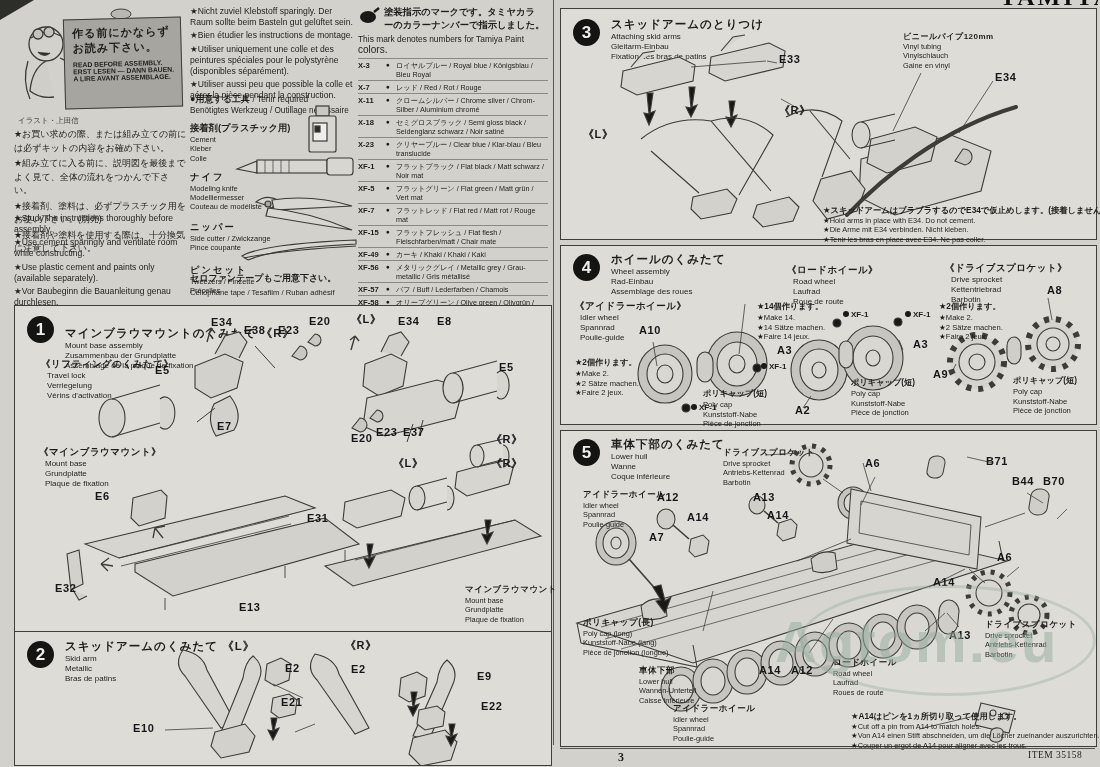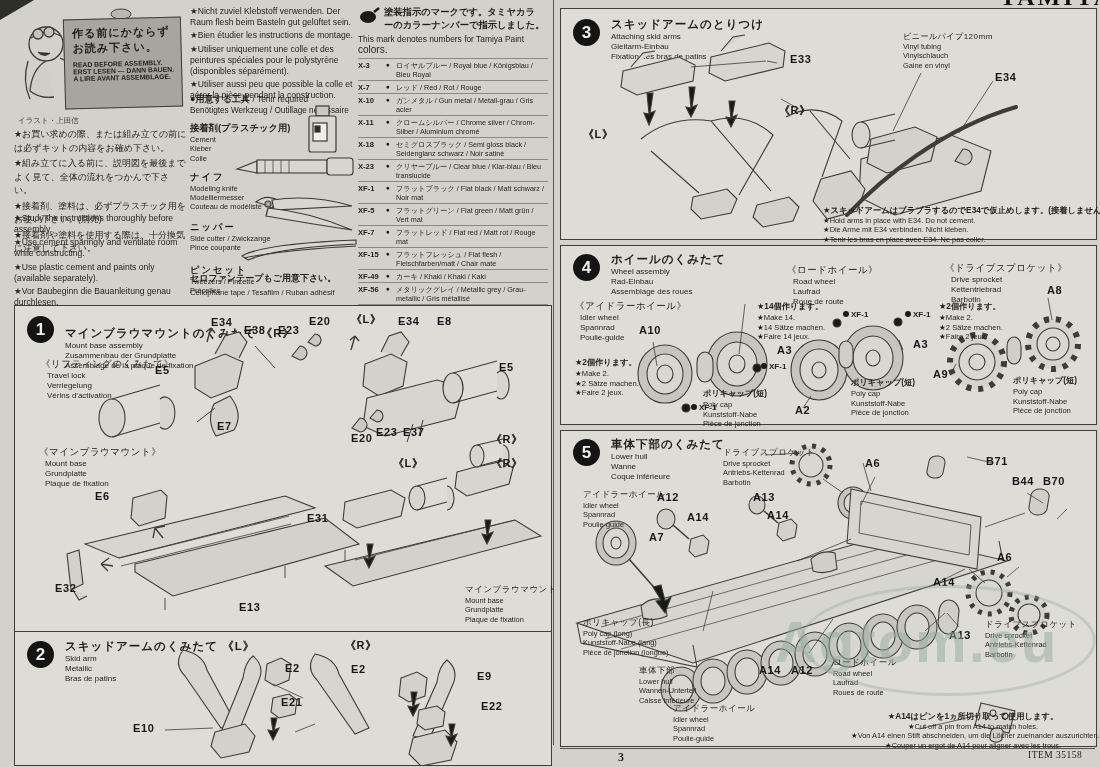--- a/index.html
+++ b/index.html
@@ -5,21 +5,21 @@
   html,body{margin:0;padding:0;}
   body{font-family:"Liberation Sans","DejaVu Sans",sans-serif;color:#1e1e1c;}
   #page{position:relative;width:1100px;height:767px;background:#d2d1cc;overflow:hidden;}
   .abs{position:absolute;}
   .stepbox{position:absolute;border:1.5px solid #3e3e3a;background:#dedcd7;}
   .badge{position:absolute;width:27px;height:27px;border-radius:50%;background:#141412;color:#efeeea;
          font-weight:bold;font-size:17px;display:flex;align-items:center;justify-content:center;}
   .st-jp{font-weight:bold;font-size:11.5px;letter-spacing:1px;white-space:nowrap;}
   .st-s{font-size:8px;line-height:1.22;white-space:nowrap;}
   .co{position:absolute;}
-  .co-jp{font-size:8.5px;font-weight:normal;letter-spacing:0.5px;white-space:nowrap;}
+  .co-jp{font-size:8.5px;font-weight:bold;letter-spacing:0.5px;white-space:nowrap;}
   .co-s{font-size:7.4px;line-height:1.25;white-space:nowrap;}
   .pl{position:absolute;font-size:11px;font-weight:bold;letter-spacing:0.6px;color:#17171a;white-space:nowrap;}
   .jpnote{font-size:9px;line-height:1.5;margin-bottom:2px;}
   .ennote{font-size:8.6px;line-height:1.25;margin-bottom:3px;}
   .paintrow{display:flex;border-bottom:1px solid #8a8985;padding:1.5px 0;align-items:flex-start;}
   .pcode{width:28px;font-size:7.6px;font-weight:bold;flex:none;}
   .pdot{width:10px;font-size:6.5px;flex:none;}
   .pname{font-size:7.2px;line-height:1.25;}
   .xf{font-size:8px;font-weight:bold;white-space:nowrap;}
   .xf:before{content:"";display:inline-block;width:6px;height:6px;background:#1a1a18;border-radius:50%;margin-right:2px;}
@@ -72,21 +72,21 @@
   </div>
   <div class="abs" style="left:14px;top:213px;width:173px;">
     <div class="ennote">★Study the instructions thoroughly before assembly.</div>
     <div class="ennote">★Use cement sparingly and ventilate room while constructing.</div>
     <div class="ennote">★Use plastic cement and paints only (available separately).</div>
     <div class="ennote">★Vor Baubeginn die Bauanleitung genau durchlesen.</div>
     <div class="ennote">★Nur Klebstoff und Farben für Plastik verwenden (separat erhältlich).</div>
   </div>
 
   <div class="abs" style="left:190px;top:6px;width:165px;">
-    <div class="ennote">★Nicht zuviel Klebstoff verwenden. Der Raum flesh beim Basteln gut gelüftet sein.</div>
+    <div class="ennote">★Nicht zuviel Klebstoff sparingly. Der Raum sollte beim Basteln gut gelüftet sein.</div>
     <div class="ennote">★Bien étudier les instructions de montage.</div>
     <div class="ennote">★Utiliser uniquement une colle et des peintures spéciales pour le polystyrène (disponibles séparément).</div>
     <div class="ennote">★Utiliser aussi peu que possible la colle et aérer la pièce pendant la construction.</div>
   </div>
 
   <div class="abs" style="left:190px;top:93px;width:165px;">
     <div style="font-size:9px;font-weight:bold;">
       <span>●用意する工具</span>
       <span style="font-weight:normal;font-size:8.4px;">/ Tenir required</span>
     </div>
@@ -160,25 +160,20 @@
           <span class="pcode">X-3</span>
           <span class="pdot">●</span>
           <span class="pname">ロイヤルブルー / Royal blue / Königsblau / Bleu Royal</span>
         </div>
         <div class="paintrow">
           <span class="pcode">X-7</span>
           <span class="pdot">●</span>
           <span class="pname">レッド / Red / Rot / Rouge</span>
         </div>
         <div class="paintrow">
-          <span class="pcode">X-10</span>
-          <span class="pdot">●</span>
-          <span class="pname">ガンメタル / Gun metal / Metall-grau / Gris acier</span>
-        </div>
-        <div class="paintrow">
           <span class="pcode">X-11</span>
           <span class="pdot">●</span>
           <span class="pname">クロームシルバー / Chrome silver / Chrom-Silber / Aluminium chromé</span>
         </div>
         <div class="paintrow">
           <span class="pcode">X-18</span>
           <span class="pdot">●</span>
           <span class="pname">セミグロスブラック / Semi gloss black / Seidenglanz schwarz / Noir satiné</span>
         </div>
         <div class="paintrow">
@@ -409,21 +404,21 @@
         <path d="M310,130 l44,-12 22,10 -6,24 -44,12 -20,-10 z" fill="#d2d1cc"></path>
         <ellipse cx="300" cy="126" rx="9" ry="13" fill="#d6d5d0"></ellipse>
         <path d="M300,113 l34,-8 m-34,34 l34,-8"></path>
         <path d="M260,170 l30,-8 14,18 -8,22 -30,8 -14,-18 z" fill="#d2d1cc"></path>
         <path d="M402,140 a8,8 0 1 1 2,16 l-10,-4 z" fill="#c9c8c3"></path>
         <path d="M286,206 C320,170 380,120 455,98" stroke-width="4" stroke-linecap="round"></path>
         <path d="M360,64 l-28,58" stroke-width="0.8"></path>
         <path d="M432,72 l-34,52" stroke-width="0.8"></path>
       </g>
     </svg>
-    <span class="pl" style="left:229px;top:44px;">E33</span>
+    <span class="pl" style="left:218px;top:44px;">E33</span>
     <span class="pl" style="left:218px;top:94px;">《R》</span>
     <span class="pl" style="left:22px;top:118px;">《L》</span>
     <span class="pl" style="left:434px;top:62px;">E34</span>
     <div class="co" style="left:262px;top:196px;width:268px;">
       <div style="font-size:8.3px;font-weight:bold;white-space:nowrap;">★スキッドアームはブラブラするのでE34で仮止めします。(接着しません。)</div>
       <div class="co-s">★Hold arms in place with E34. Do not cement.</div>
       <div class="co-s">★Die Arme mit E34 verbinden. Nicht kleben.</div>
       <div class="co-s">★Tenir les bras en place avec E34. Ne pas coller.</div>
     </div>
   </div>
@@ -672,21 +667,21 @@
     <span class="pl" style="left:304px;top:26px;">A6</span>
     <span class="pl" style="left:425px;top:24px;">B71</span>
     <span class="pl" style="left:451px;top:44px;">B44</span>
     <span class="pl" style="left:482px;top:44px;">B70</span>
     <span class="pl" style="left:436px;top:120px;">A6</span>
     <span class="pl" style="left:372px;top:145px;">A14</span>
     <span class="pl" style="left:198px;top:233px;">A14</span>
     <span class="pl" style="left:230px;top:233px;">A12</span>
     <span class="pl" style="left:388px;top:198px;">A13</span>
 
-    <div class="co" style="left:290px;top:280px;width:244px;text-align:center;">
+    <div class="co" style="left:290px;top:280px;width:244px;">
       <div style="font-size:8.3px;font-weight:bold;white-space:nowrap;">★A14はピンを1ヵ所切り取って使用します。</div>
       <div class="co-s">★Cut off a pin from A14 to match holes.</div>
       <div class="co-s">★Von A14 einen Stift abschneiden, um die Löcher zueinander auszurichten.</div>
       <div class="co-s">★Couper un ergot de A14 pour aligner avec les trous.</div>
     </div>
   </div>
 
   <div class="wm-oval" style="left:800px;top:585px;width:290px;height:105px;"></div>
   <div class="wm-text" style="left:775px;top:608px;">Agtom.eu</div>
 

